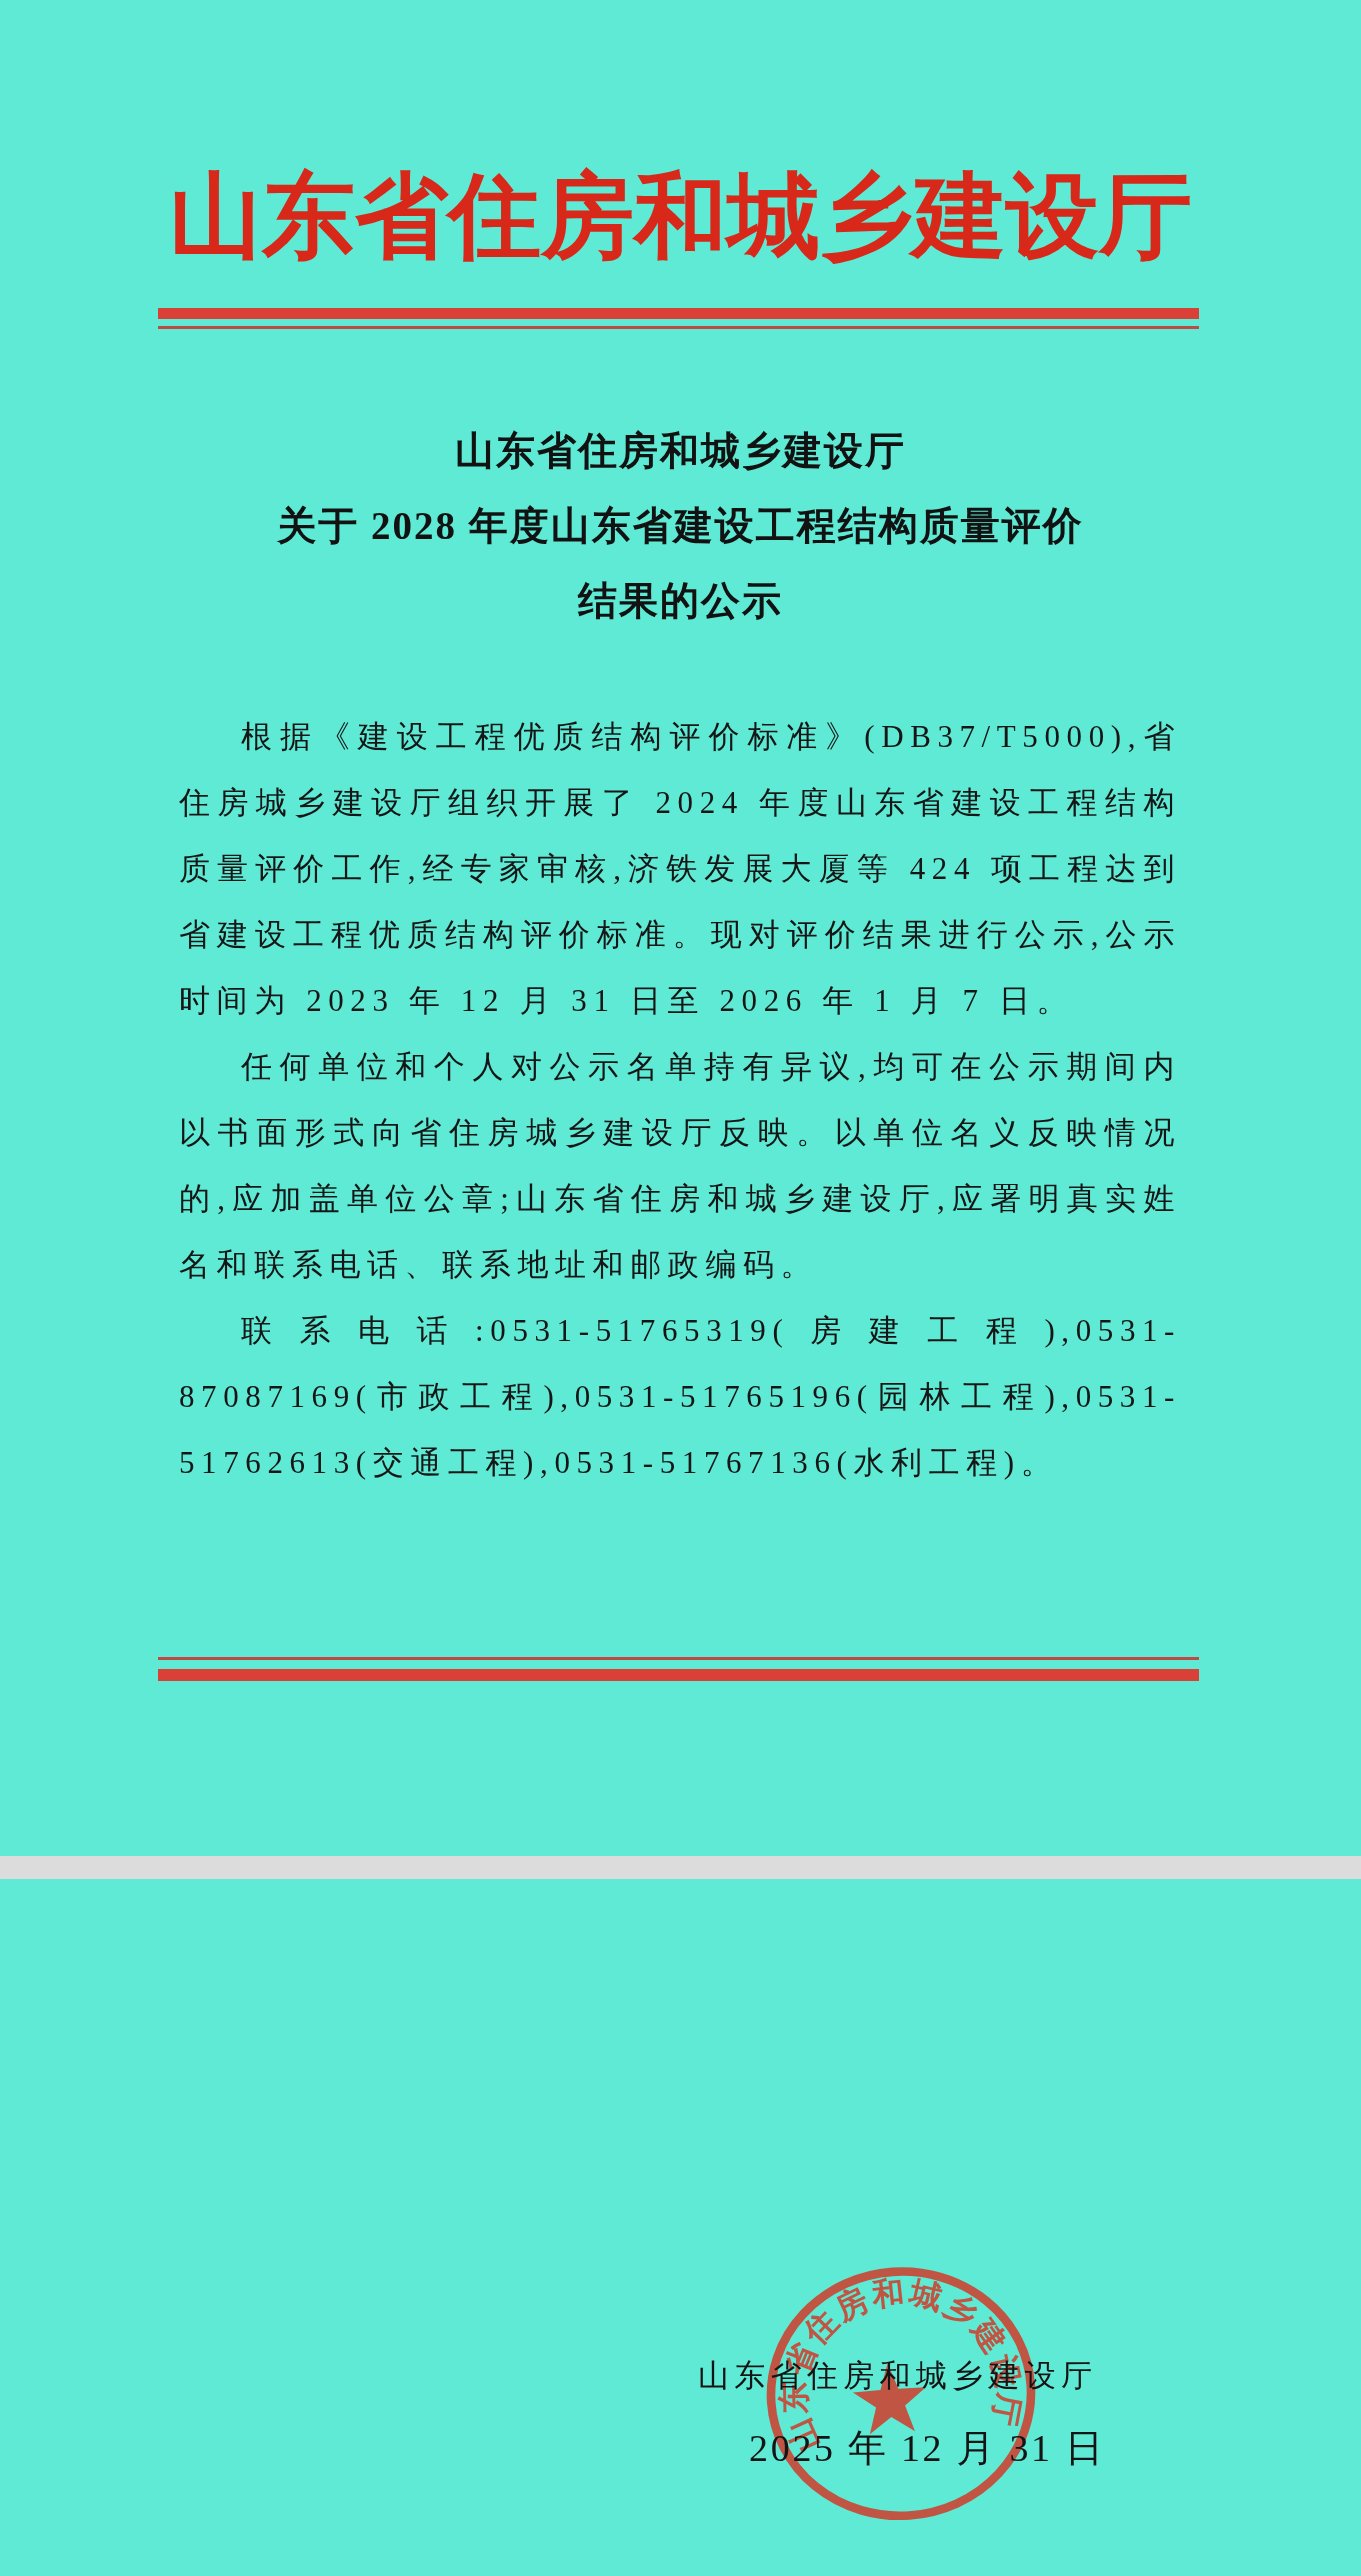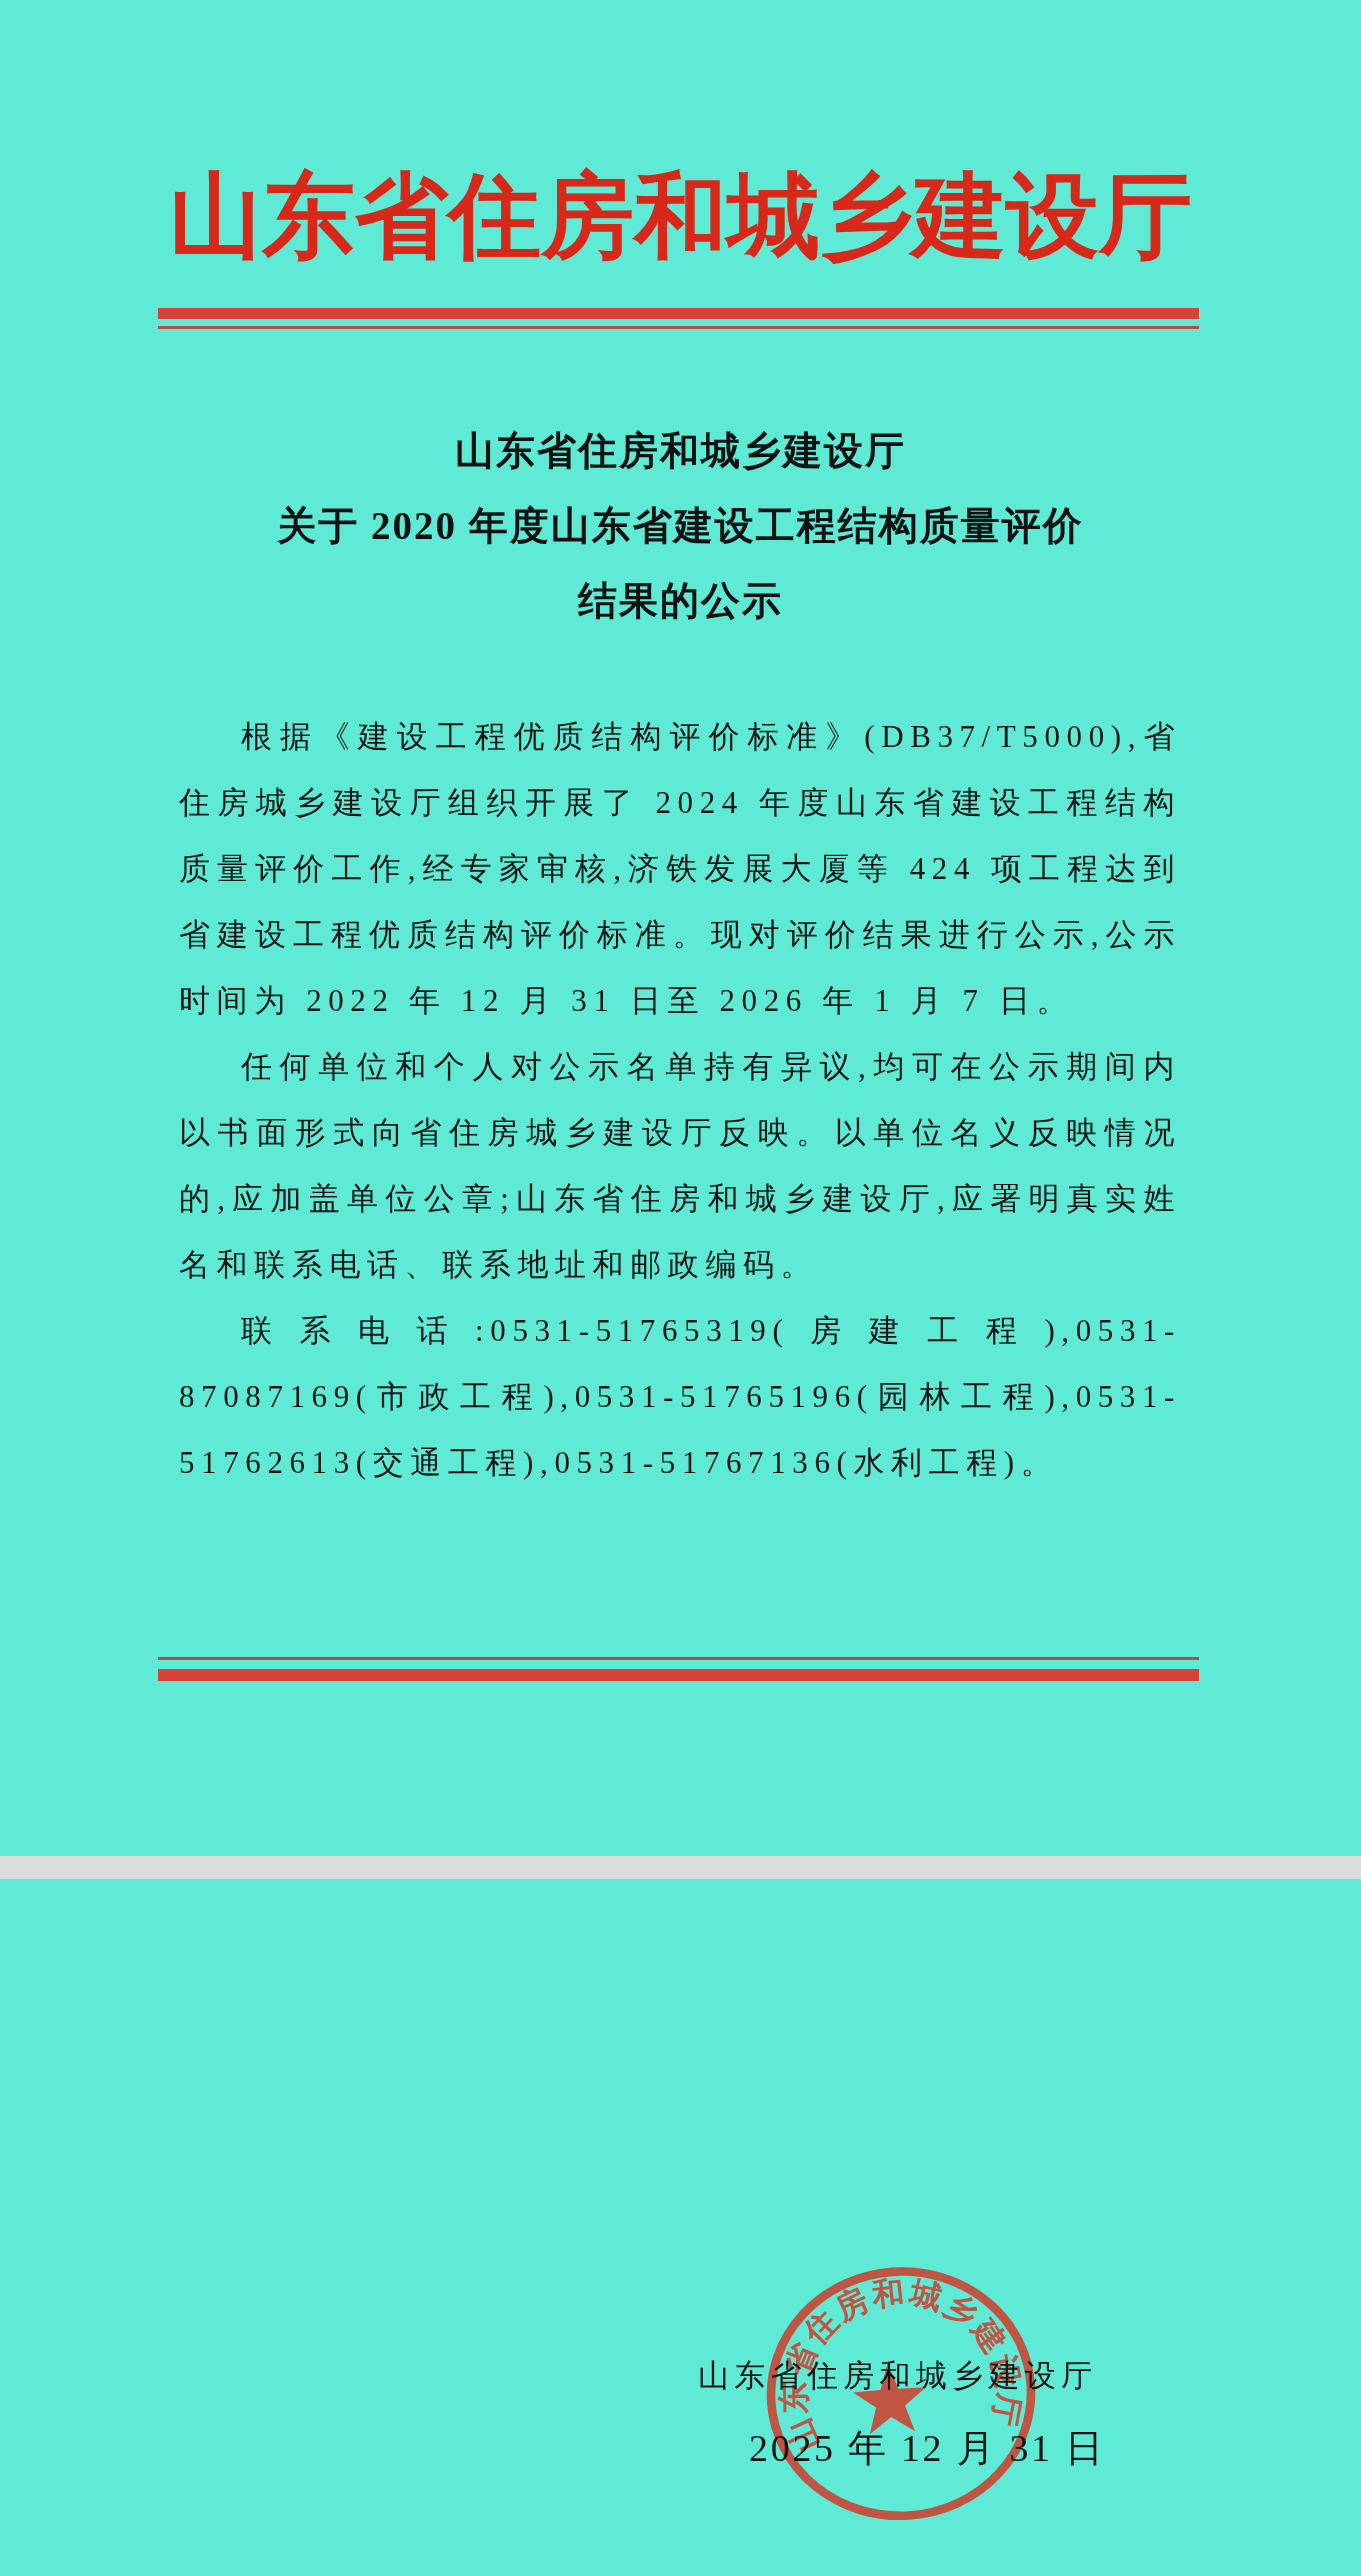--- a/index.html
+++ b/index.html
@@ -101,26 +101,26 @@
 
 <div class="canvas">
 
   <div class="agency-head">山东省住房和城乡建设厅</div>
 
   <div class="rule rule-thick-top"></div>
   <div class="rule rule-thin-top"></div>
 
   <div class="doc-title">
     <div>山东省住房和城乡建设厅</div>
-    <div>关于 2020 年度山东省建设工程结构质量评价</div>
+    <div>关于 2028 年度山东省建设工程结构质量评价</div>
     <div>结果的公示</div>
   </div>
 
   <div class="body-text">
-    <p>根据《建设工程优质结构评价标准》(DB37/T5000),省住房城乡建设厅组织开展了 2024 年度山东省建设工程结构质量评价工作,经专家审核,济铁发展大厦等 424 项工程达到省建设工程优质结构评价标准。现对评价结果进行公示,公示时间为 2022 年 12 月 31 日至 2026 年 1 月 7 日。</p>
+    <p>根据《建设工程优质结构评价标准》(DB37/T5000),省住房城乡建设厅组织开展了 2024 年度山东省建设工程结构质量评价工作,经专家审核,济铁发展大厦等 424 项工程达到省建设工程优质结构评价标准。现对评价结果进行公示,公示时间为 2023 年 12 月 31 日至 2026 年 1 月 7 日。</p>
     <p>任何单位和个人对公示名单持有异议,均可在公示期间内以书面形式向省住房城乡建设厅反映。以单位名义反映情况的,应加盖单位公章;山东省住房和城乡建设厅,应署明真实姓名和联系电话、联系地址和邮政编码。</p>
     <p>联系电话:0531-51765319(房建工程),0531-87087169(市政工程),0531-51765196(园林工程),0531-51762613(交通工程),0531-51767136(水利工程)。</p>
   </div>
 
   <div class="rule rule-thin-bottom"></div>
   <div class="rule rule-thick-bottom"></div>
 
   <div class="page-gap"></div>
 
 

